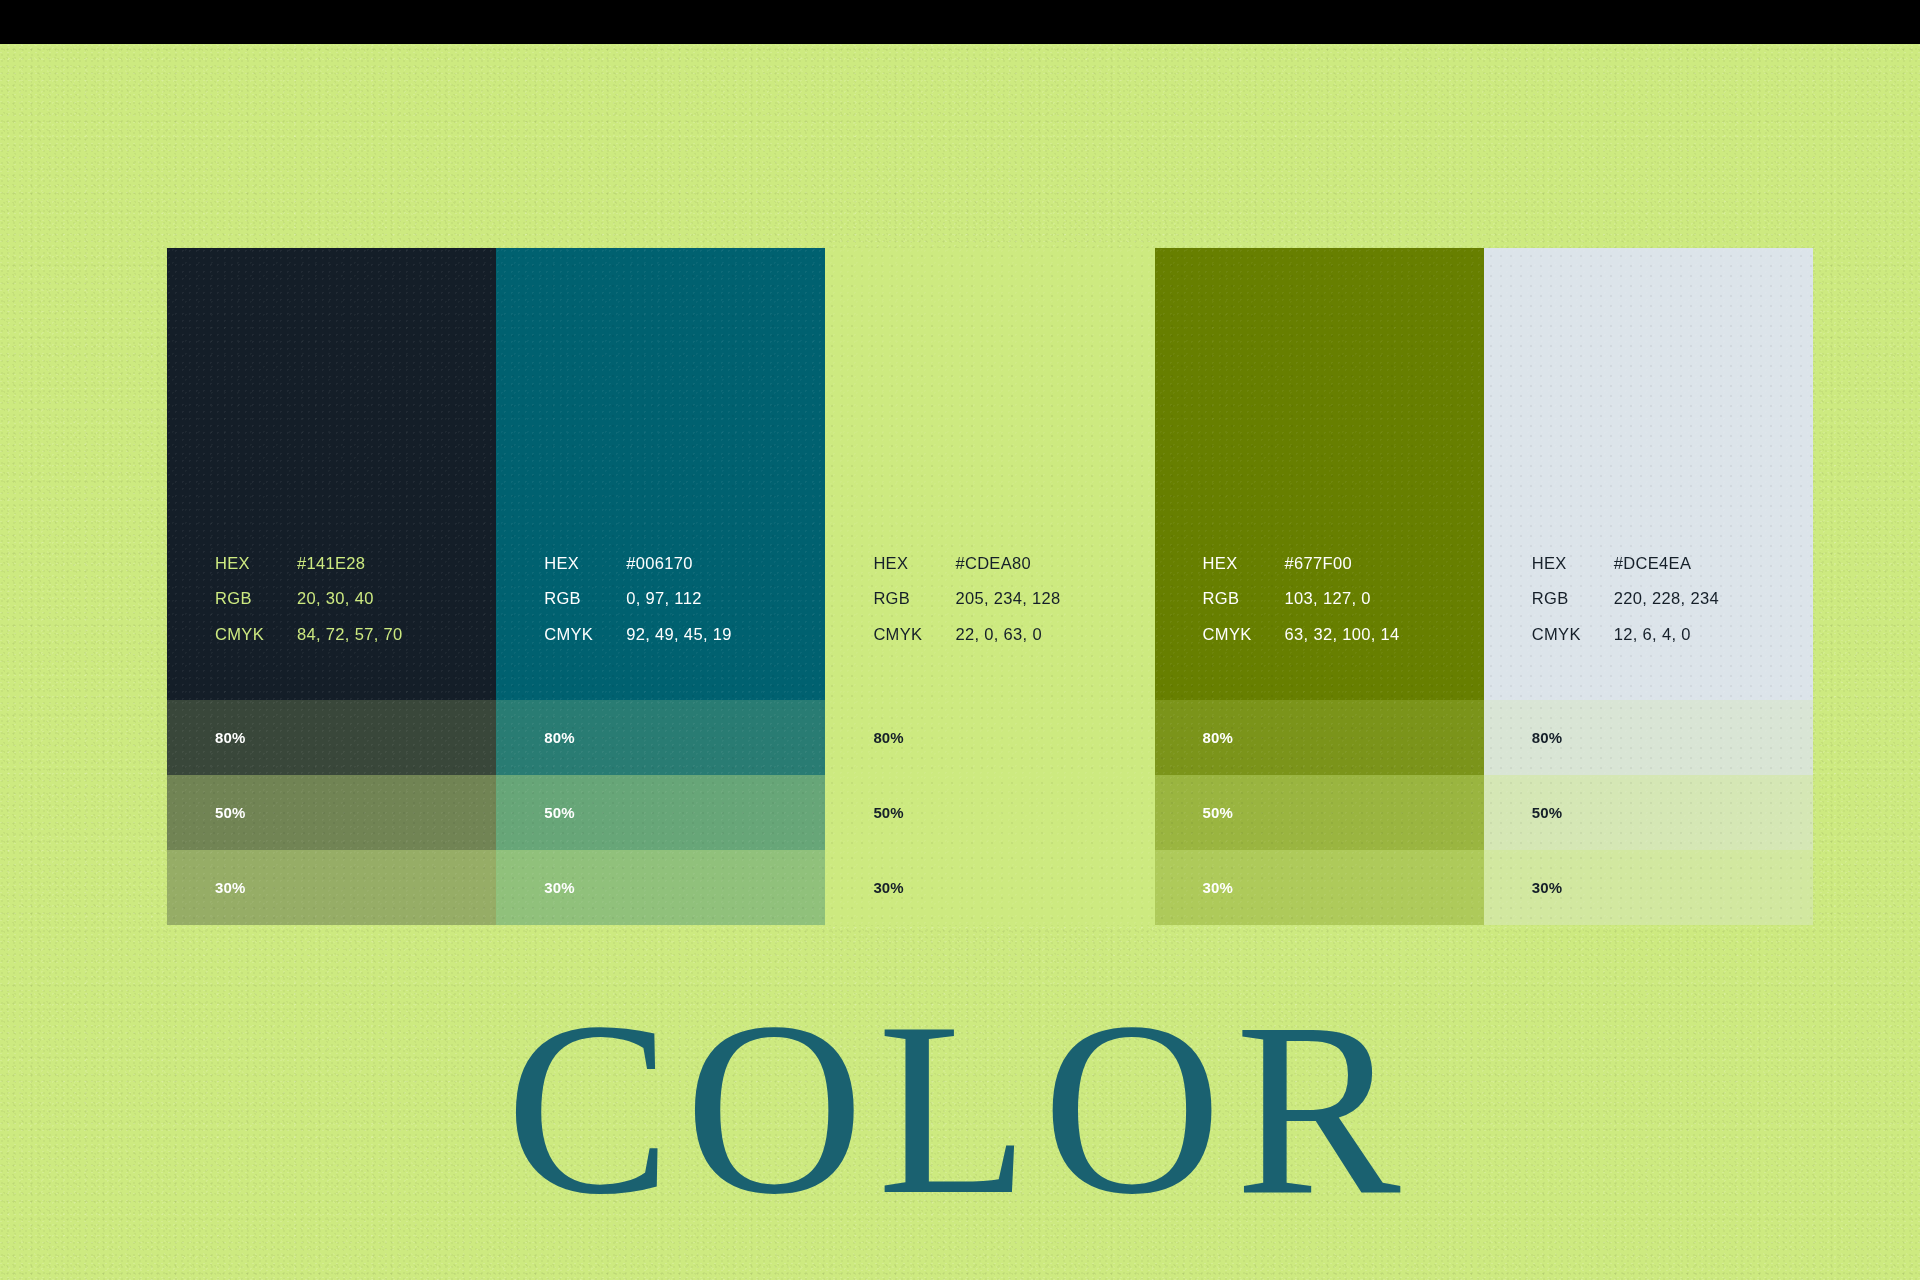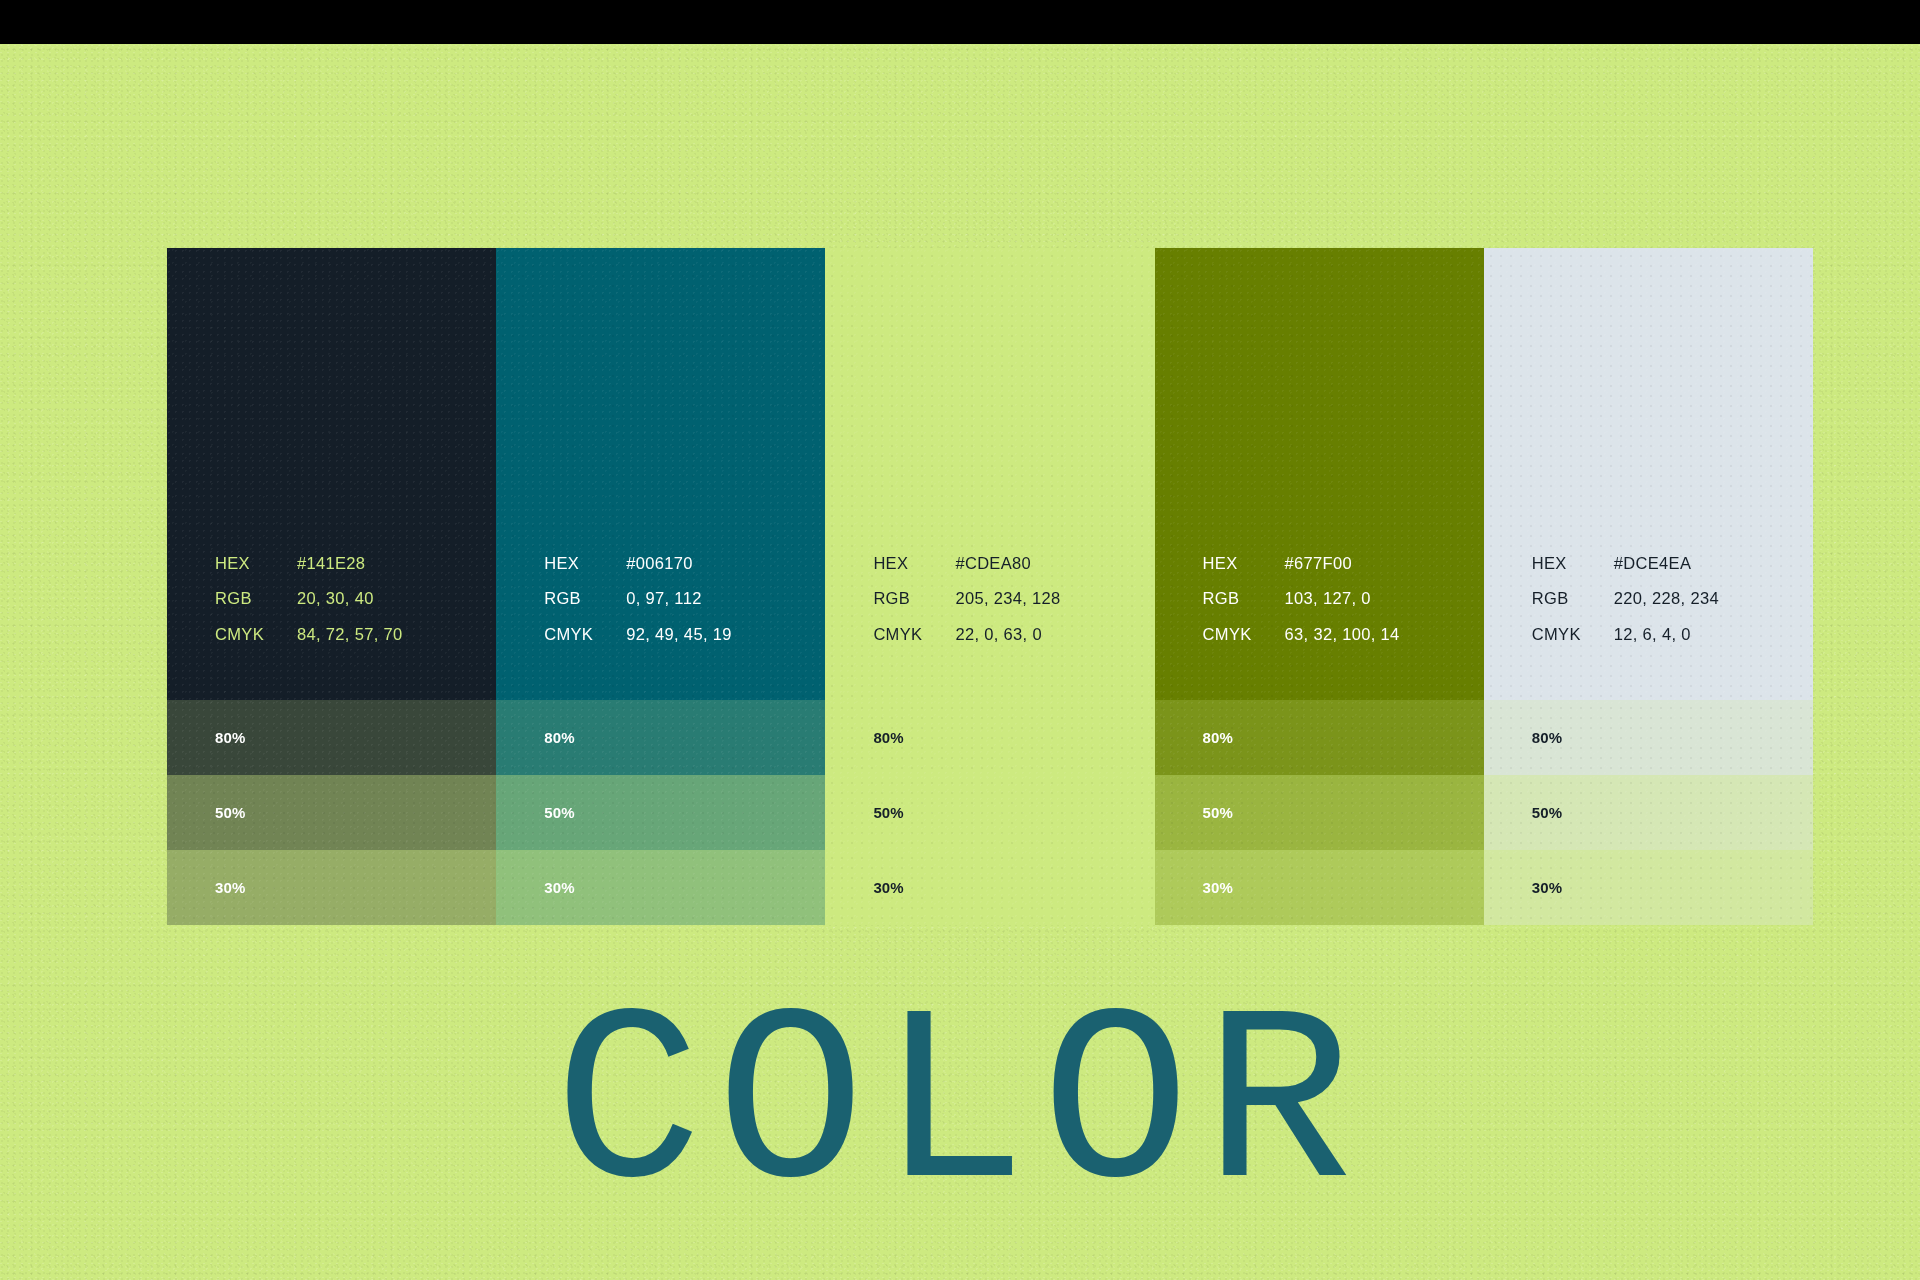--- a/index.html
+++ b/index.html
@@ -128,21 +128,21 @@
     pointer-events: none;
   }
 
   
   .poster-title {
     position: absolute;
     left: 0;
     top: 985px;
     width: 1920px;
     text-align: center;
-    font-family: Liberation Mono, monospace;
+    font-family: Liberation Serif, serif;
     font-size: 248px;
     font-weight: 300;
     letter-spacing: .055em;
     line-height: 1;
     color: #1a6170;
     z-index: 6;
     user-select: none;
   }
 </style>
 </head>

